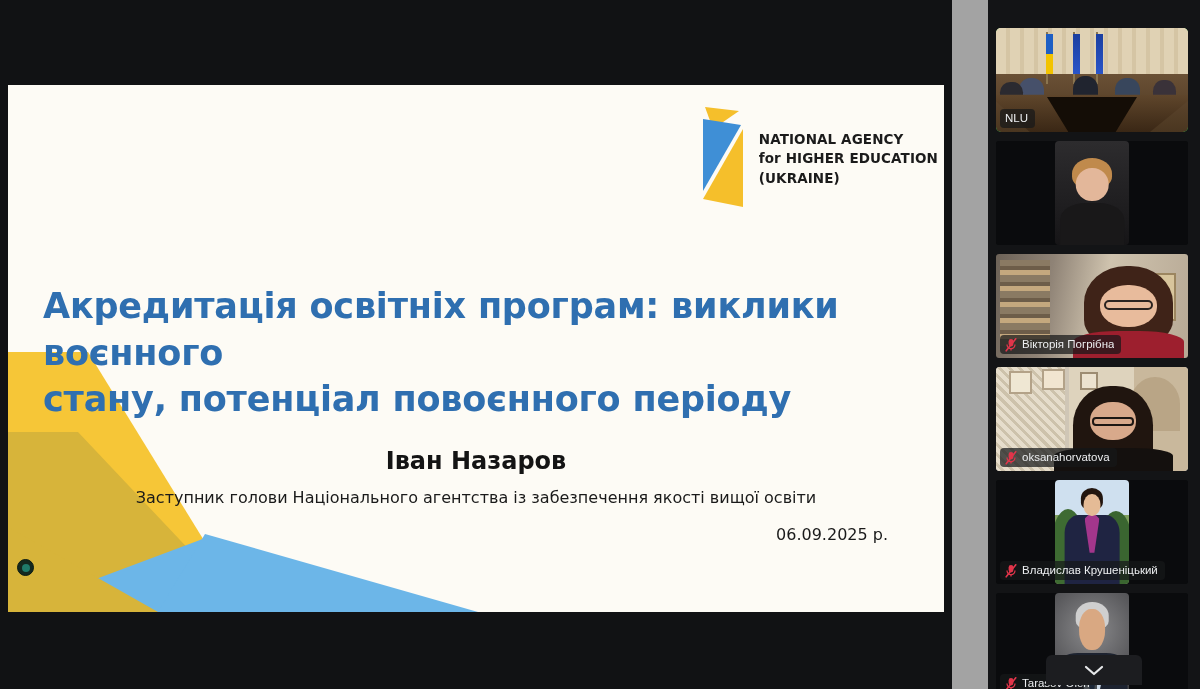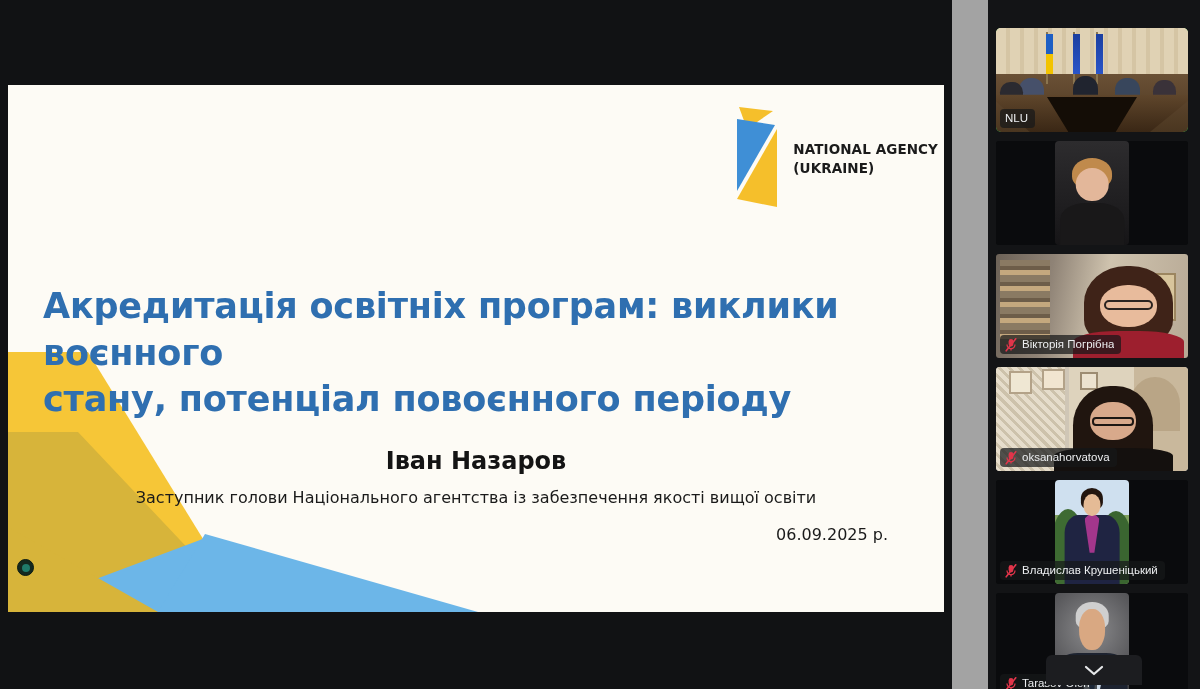--- a/index.html
+++ b/index.html
@@ -219,20 +219,21 @@
       <div class="logo-block">
         <div class="logo-mark">
           <svg viewBox="0 0 56 112" aria-hidden="true">
             <polygon points="14,4 48,8 22,26" fill="#f5bf2b"></polygon>
             <polygon points="12,16 50,22 12,88" fill="#3f8fd6"></polygon>
             <polygon points="52,26 52,104 12,96" fill="#f5bf2b"></polygon>
           </svg>
         </div>
         <div class="logo-text">
           <div>NATIONAL AGENCY</div>
+          <div>for HIGHER EDUCATION</div>
           <div>(UKRAINE)</div>
         </div>
       </div>
 
       <div class="slide-title">
         <div>Акредитація освітніх програм: виклики воєнного</div>
         <div>стану, потенціал повоєнного періоду</div>
       </div>
 
       <div class="presenter-name">Іван Назаров</div>

